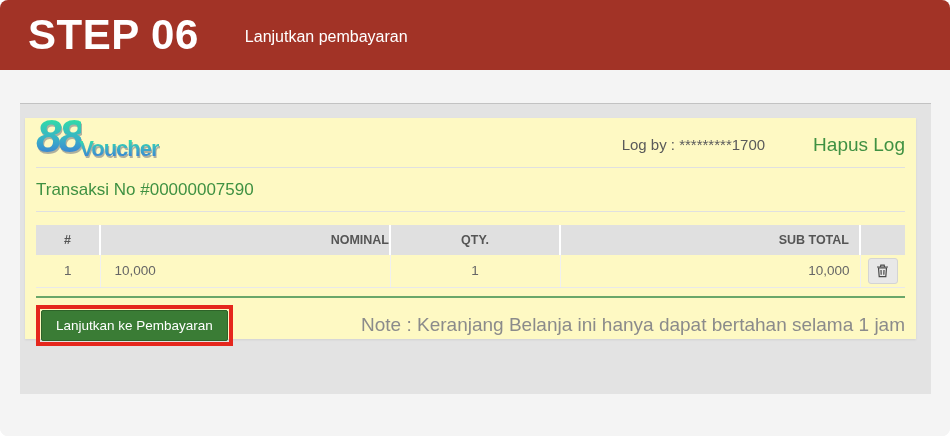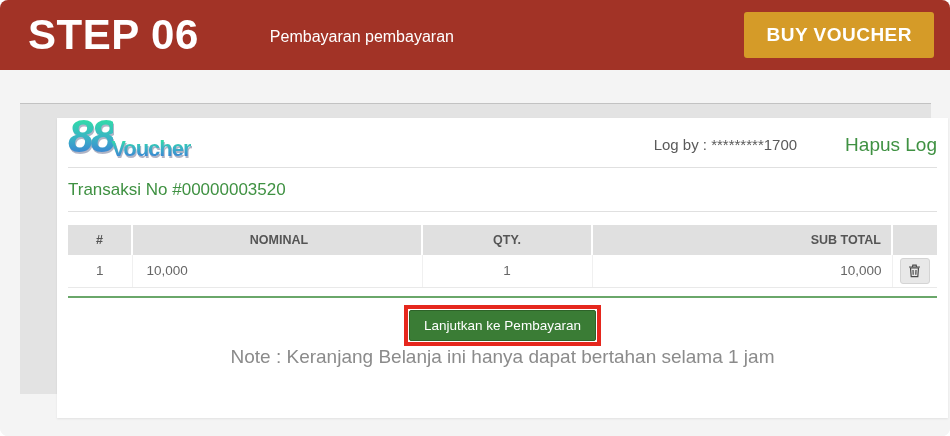--- a/index.html
+++ b/index.html
@@ -16,21 +16,20 @@
   }
 
   
   .banner {
     position: absolute;
     top: 0; left: 0; right: 0;
     height: 70px;
     background: #a23326;
     display: flex;
     align-items: center;
-    gap: 25px;
   }
   .step-title {
     color: #ffffff;
     font-size: 42px;
     font-weight: bold;
     letter-spacing: 0.5px;
     margin-left: 28px;
   }
   .step-subtitle {
     color: #ffffff;
@@ -70,25 +69,24 @@
     background: #e3e3e3;
     border-top: 1px solid #c2c2c2;
   }
 
   
   .card {
     position: absolute;
     left: 5px;
     top: 14px;
     width: 891px;
-    height: 300px;
-    background: #ffffff;
+    height: 221px;
+    background: #fef9c3;
     box-shadow: 0 1px 2px rgba(0,0,0,0.08);
     padding: 0 11px;
-    margin-left: 32px;
   }
   .card-header {
     height: 50px;
     border-bottom: 1px solid #e0e0e0;
     display: flex;
     align-items: center;
     justify-content: space-between;
   }
   .logo {
     display: flex;
@@ -150,21 +148,21 @@
   col.c-act    { width: 45px; }
   thead th {
     background: #e0e0e0;
     color: #555555;
     font-size: 12.5px;
     font-weight: bold;
     height: 30px;
     border-right: 2px solid #ffffff;
   }
   thead th:last-child { border-right: none; }
-  th.al { text-align: center; padding-left: 4px; }
+  th.al { text-align: right; padding-left: 4px; }
   th.ar { text-align: right; padding-right: 10px; }
   tbody td {
     height: 32px;
     color: #666666;
     font-size: 13.5px;
     border-bottom: 1px solid #e9e9e9;
     border-right: 1px solid #f0f0f0;
   }
   tbody td:last-child { border-right: none; }
   td.ac { text-align: center; }
@@ -196,21 +194,20 @@
     border: none;
     border-top: 2px solid #6aa76a;
     margin-top: 8px;
   }
 
   .footer-row {
     display: flex;
     justify-content: space-between;
     align-items: center;
     margin-top: 7px;
-    flex-direction: column;
   }
   .red-highlight {
     display: inline-block;
     border: 4px solid #e5271d;
     padding: 1px;
   }
   .pay-btn {
     background: #3a7c35;
     border: 1px solid #2e6329;
     border-radius: 2px;
@@ -222,40 +219,39 @@
   }
   .note { color: #8b8b8b; font-size: 19px; }
 </style>
 </head>
 <body>
 
 <div class="frame">
 
   <div class="banner">
     <div class="step-title">STEP 06</div>
-    <div class="step-subtitle">Pembayaran pembayaran</div>
-    <button class="buy-btn">BUY VOUCHER</button>
+    <div class="step-subtitle">Lanjutkan pembayaran</div>
   </div>
 
   <div class="page-bg">
     <div class="gray-panel">
       <div class="card">
 
         <div class="card-header">
           <div class="logo">
             <span class="logo-88">88</span>
             <span class="logo-voucher">Voucher</span>
           </div>
           <div class="log-info">
             <span class="log-by">Log by : *********1700</span>
             <a class="hapus-log">Hapus Log</a>
           </div>
         </div>
 
-        <div class="trx-title">Transaksi No #00000003520</div>
+        <div class="trx-title">Transaksi No #00000007590</div>
 
         <table>
           <colgroup>
             <col class="c-no">
               <col class="c-nom">
               <col class="c-qty">
               <col class="c-sub">
               <col class="c-act">
           </colgroup>
           <thead>

